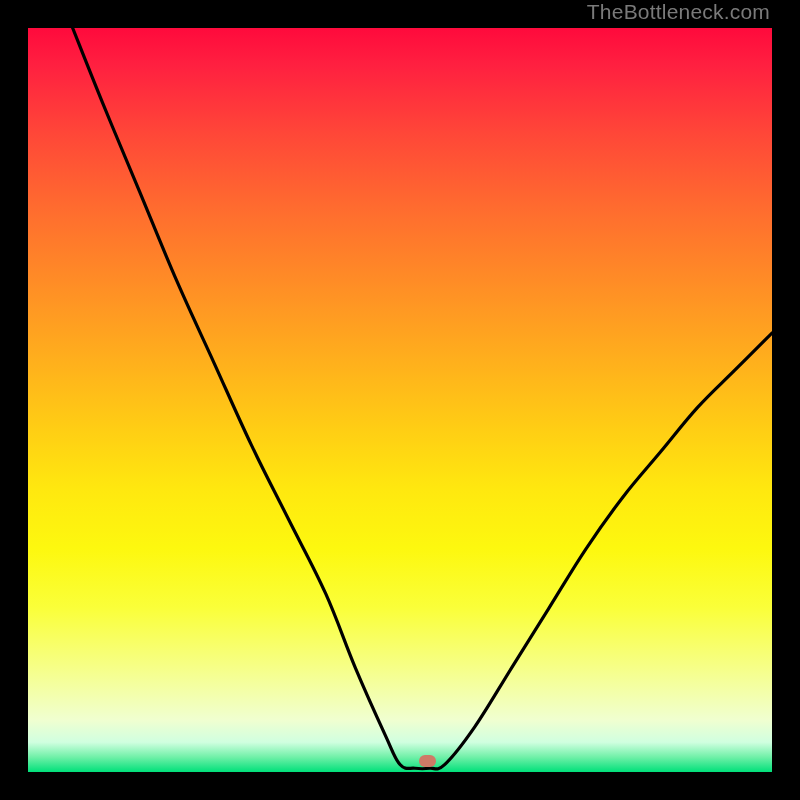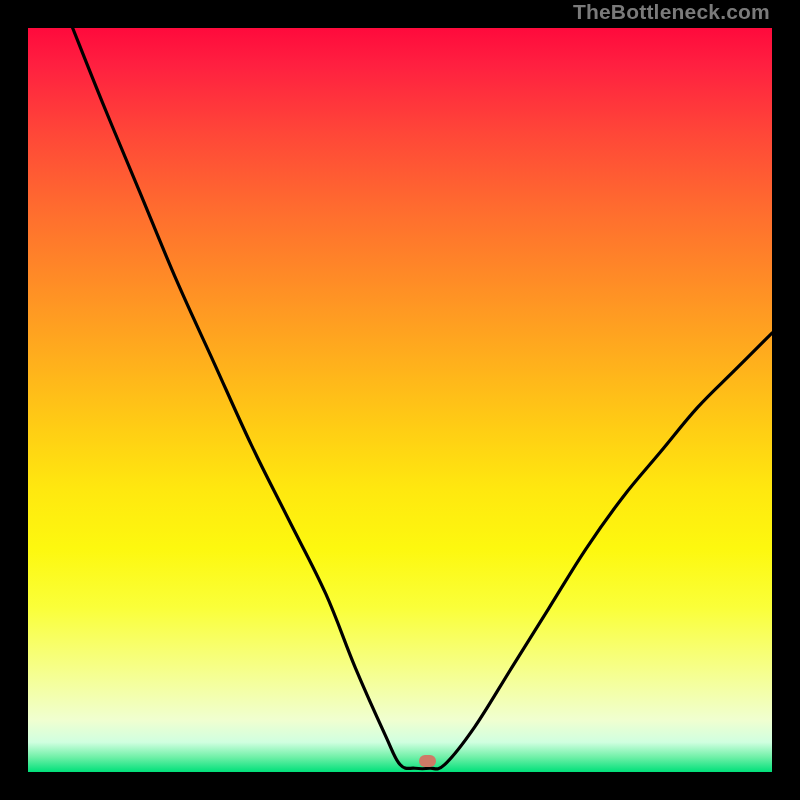--- a/index.html
+++ b/index.html
@@ -44,21 +44,21 @@
     inset: 0;
     width: 100%;
     height: 100%;
   }
   .watermark {
     position: absolute;
     top: 0;
     right: 30px;
     font-family: Arial, Helvetica, sans-serif;
     font-size: 21px;
-    font-weight: 700;
+    font-weight: 400;
     color: #7a7a7a;
     letter-spacing: 0.2px;
   }
   .marker {
     position: absolute;
     width: 17px;
     height: 12px;
     background: #cf7a66;
     border-radius: 6px;
   }

